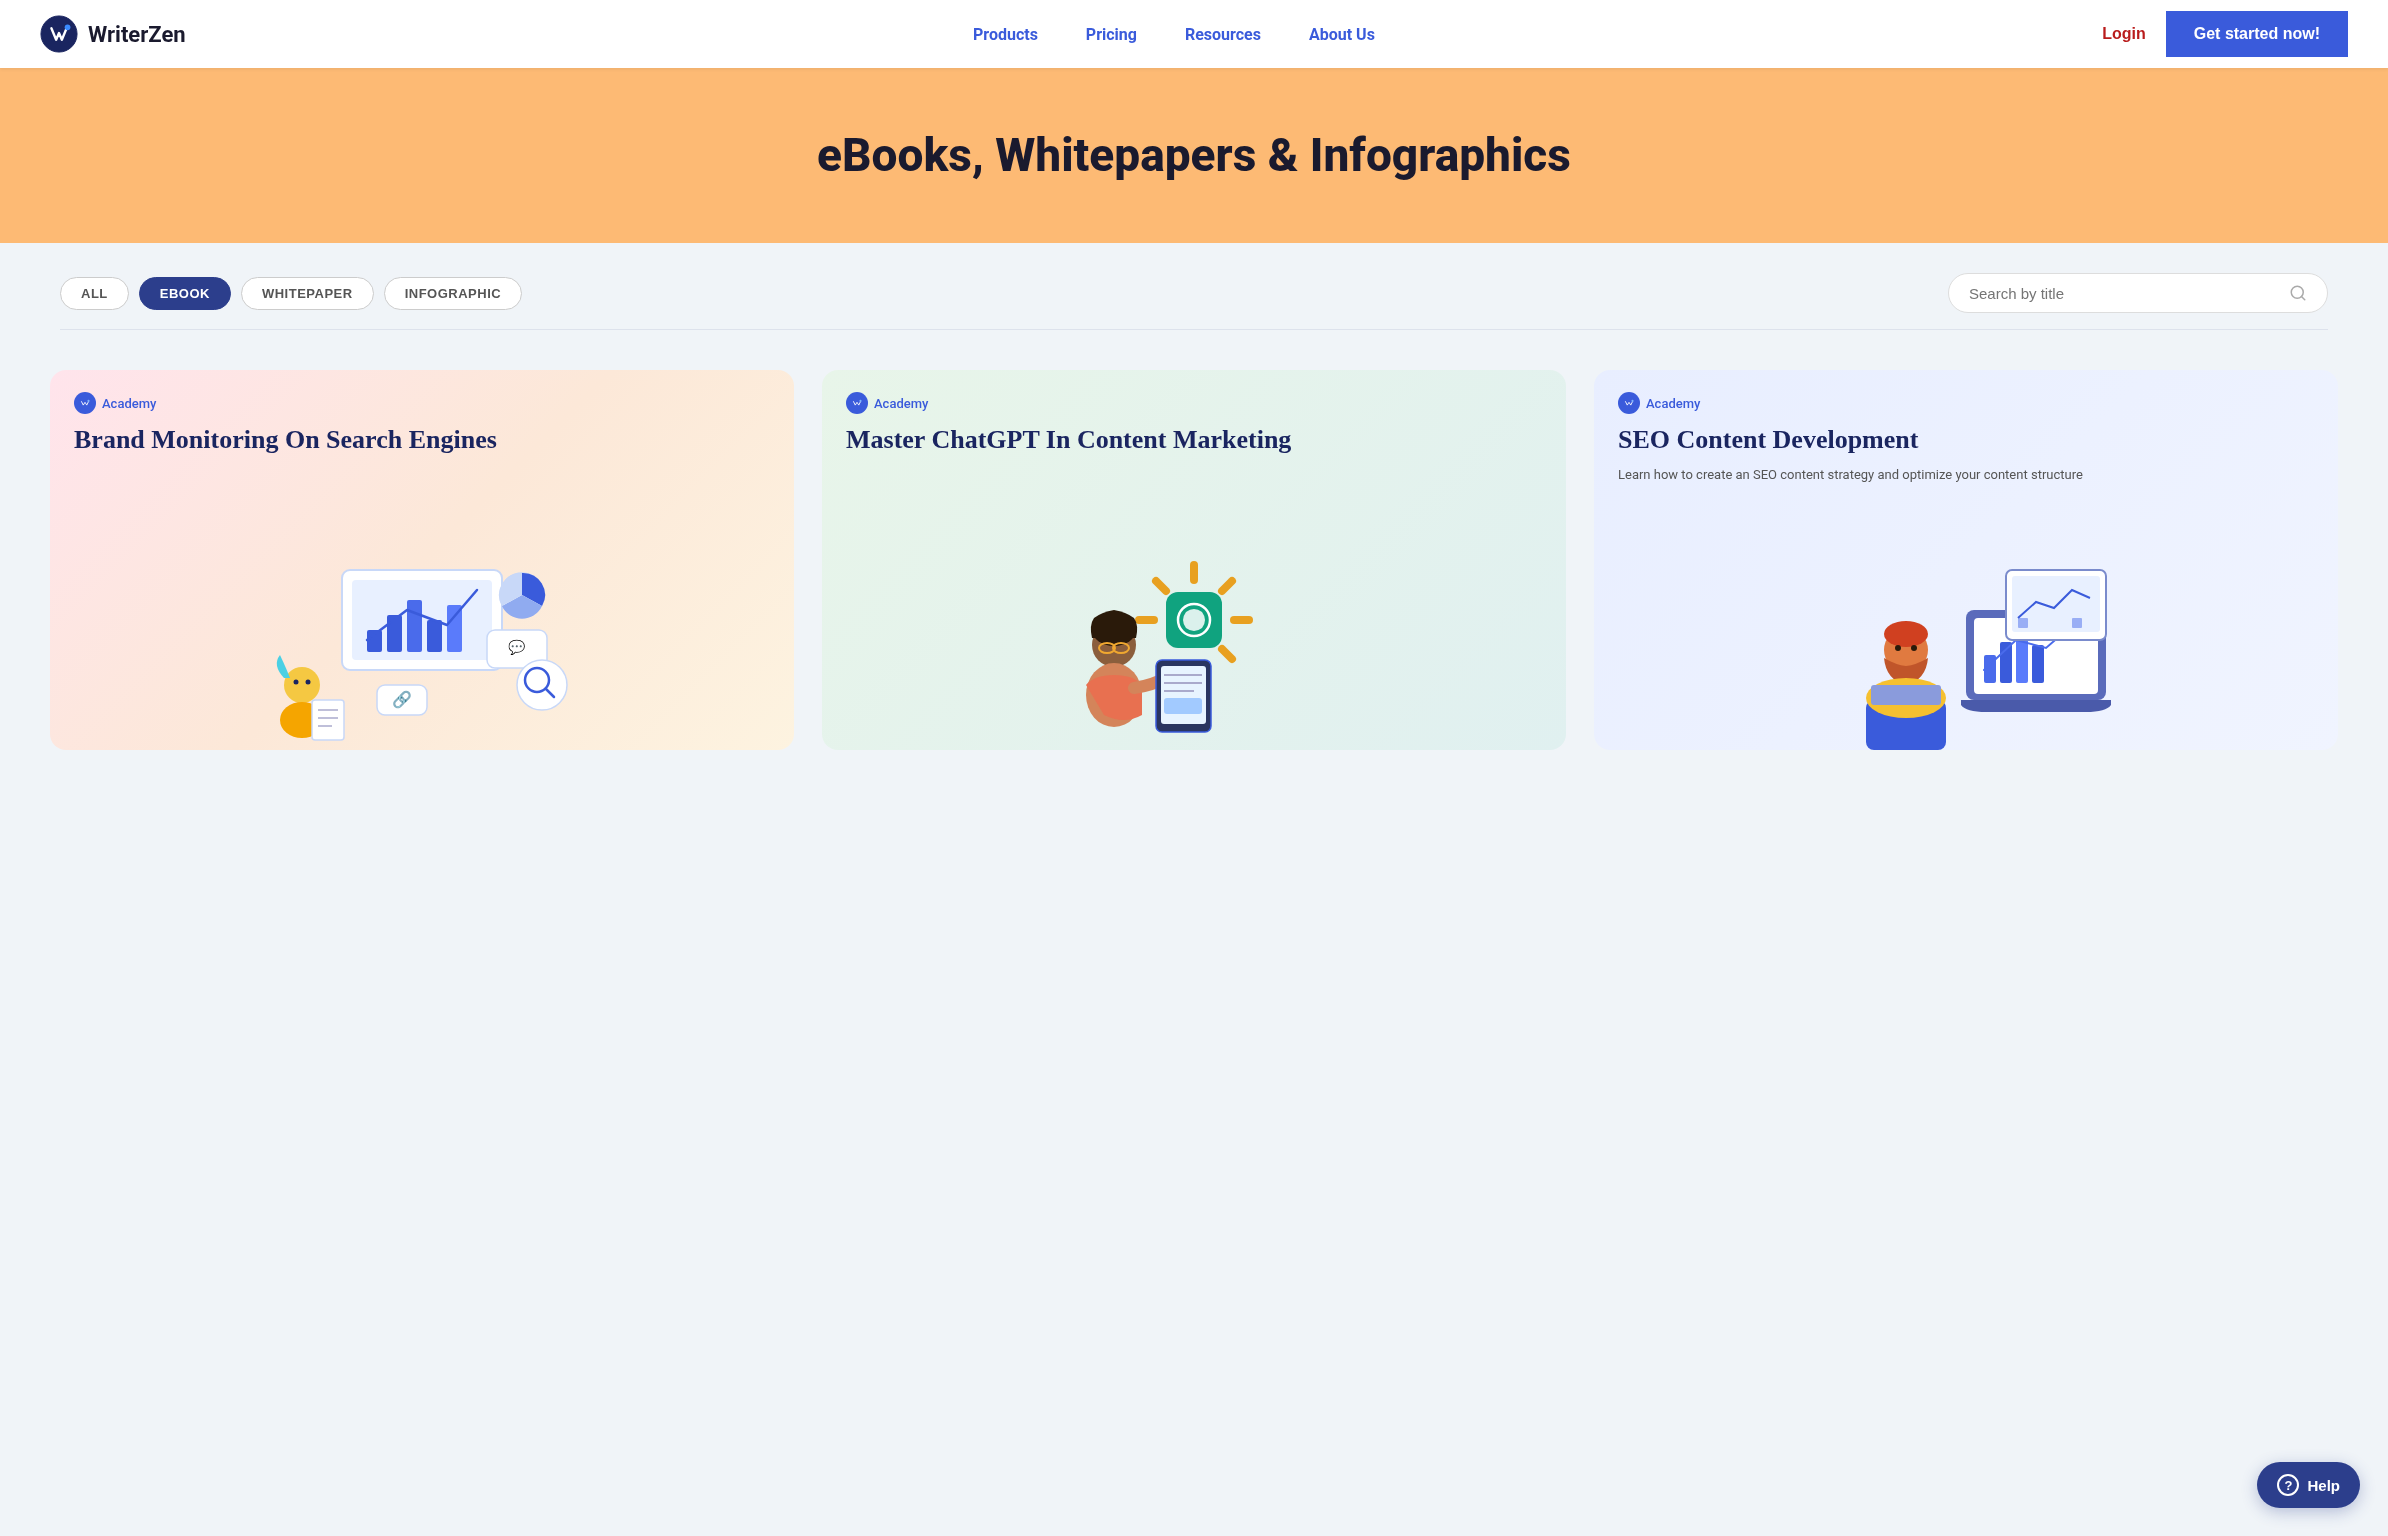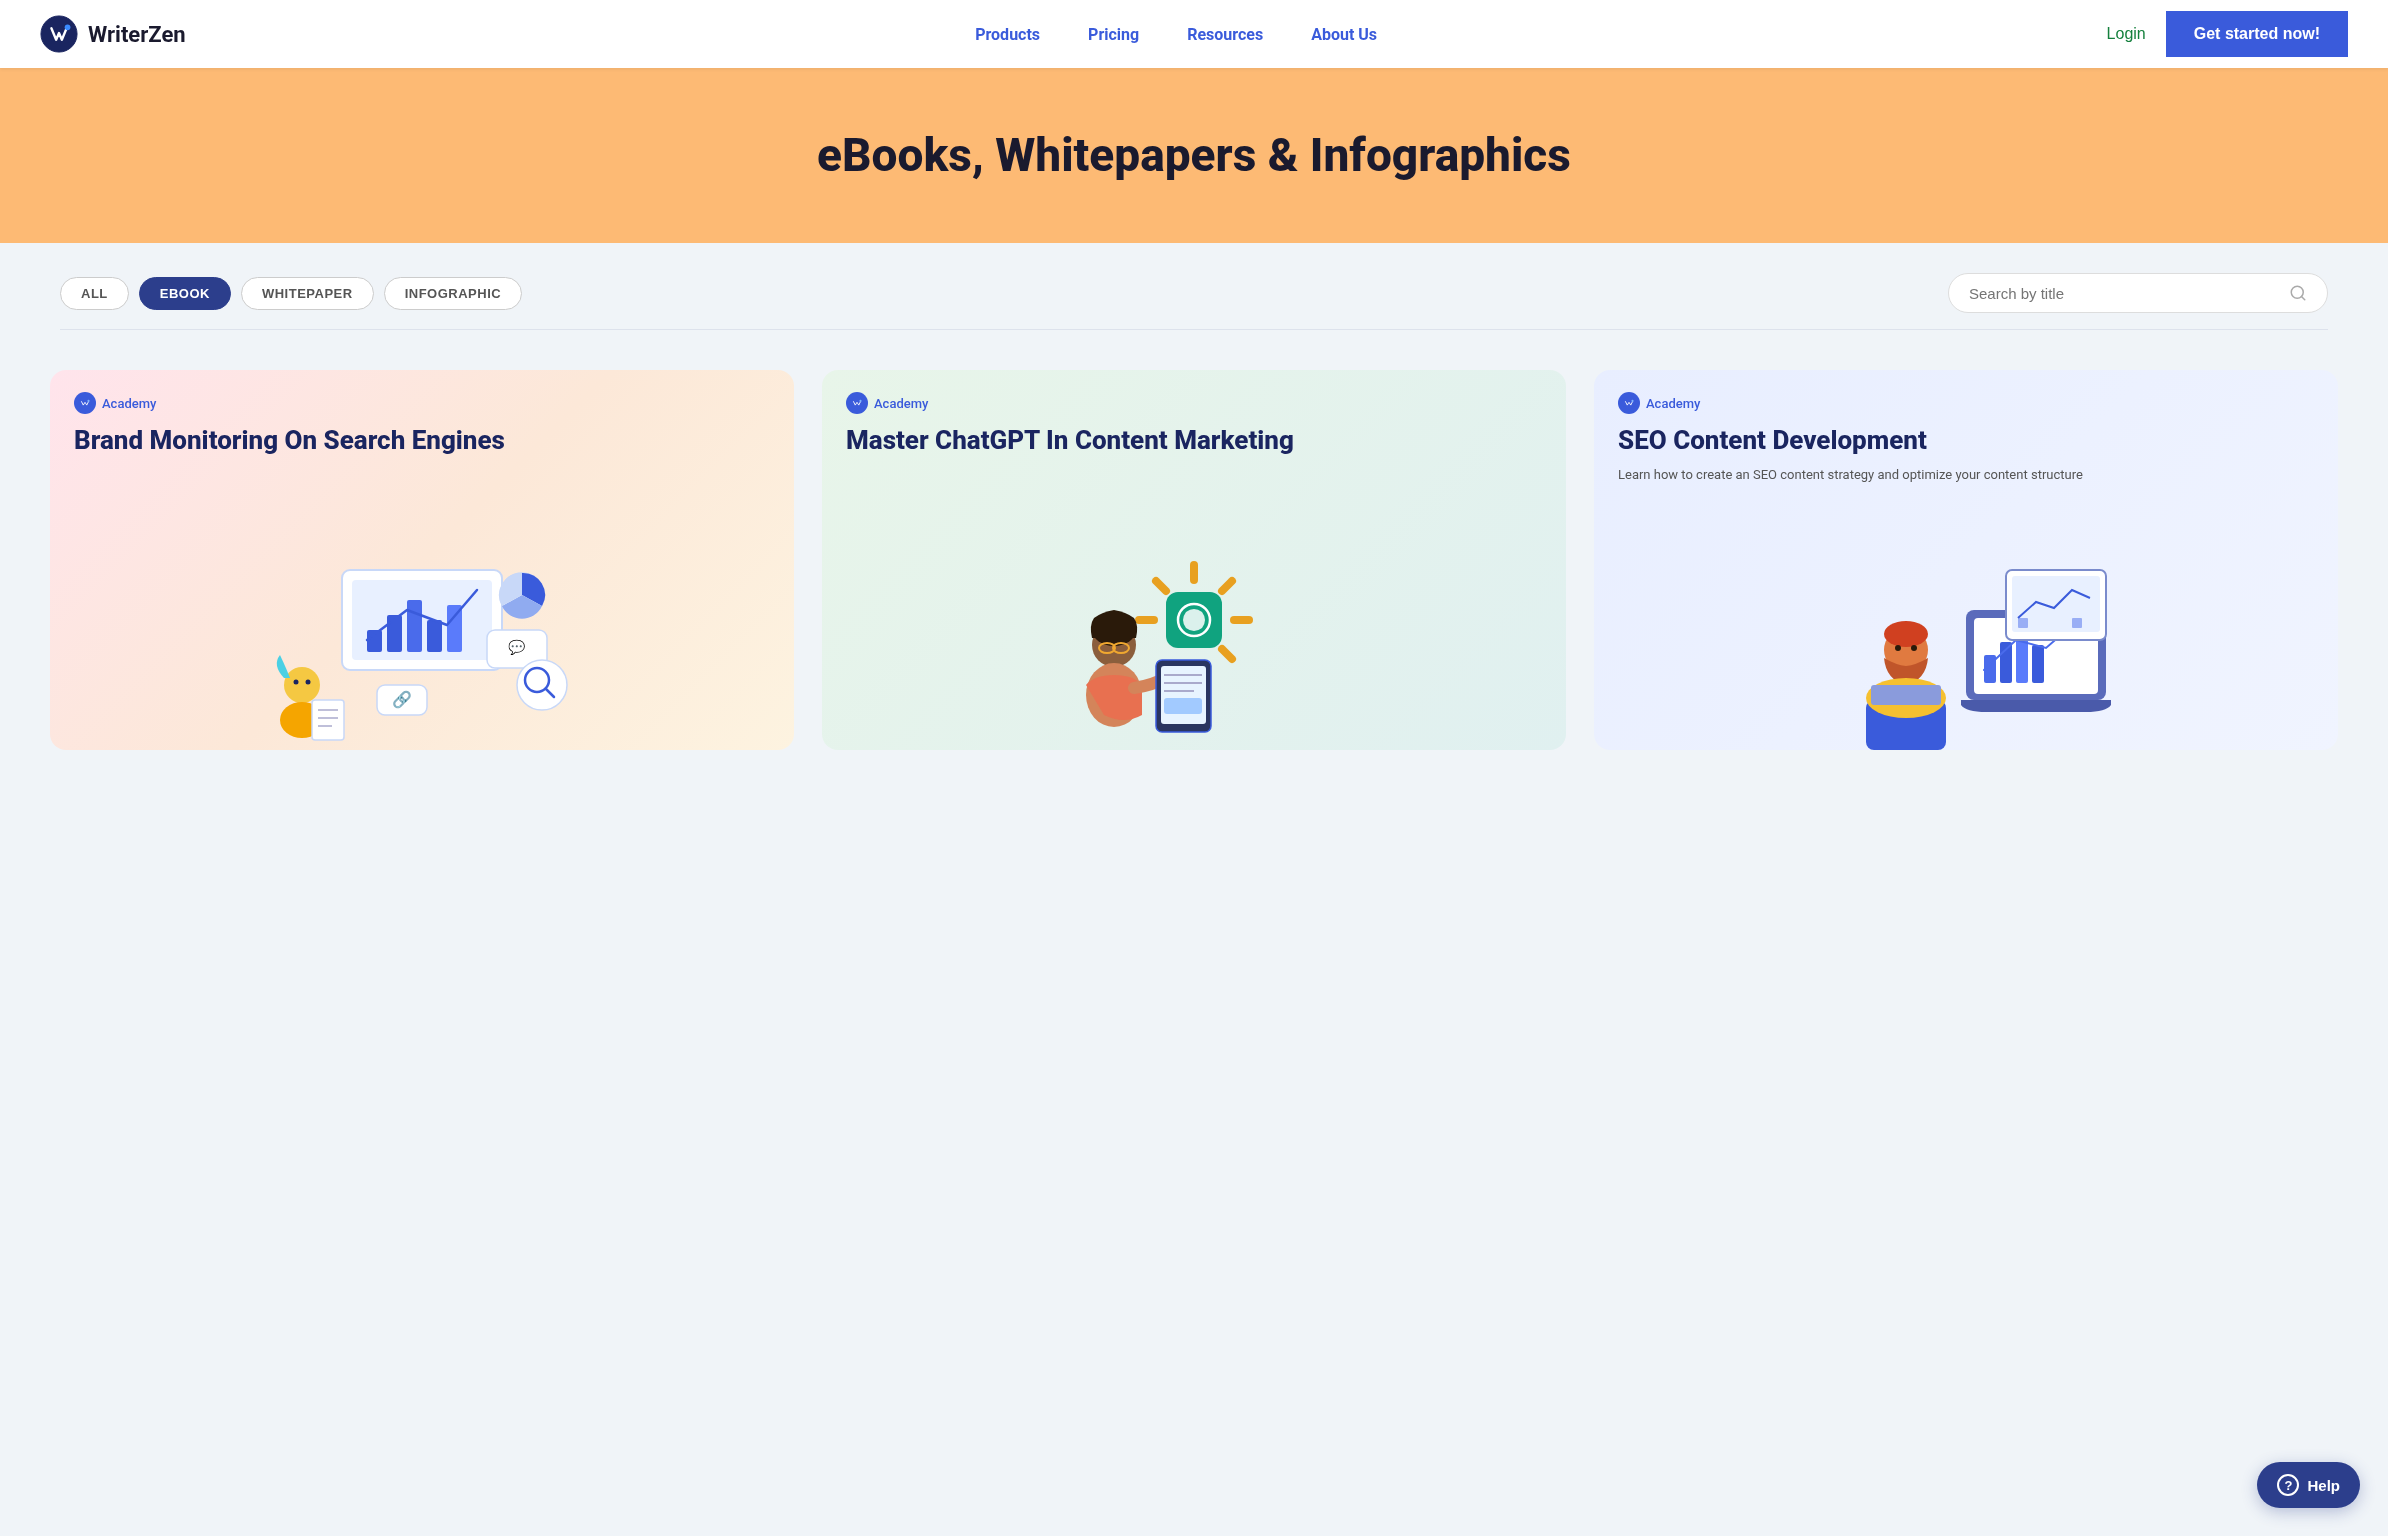--- a/index.html
+++ b/index.html
@@ -46,25 +46,25 @@
       font-weight: 700;
       cursor: pointer;
     }
     .nav-right {
       display: flex;
       align-items: center;
       gap: 20px;
     }
     .login-btn {
       font-size: 16px;
-      color: #15803d;
+      color: #b91c1c;
       background: none;
       border: none;
       cursor: pointer;
-      font-weight: 400;
+      font-weight: 700;
     }
     .cta-btn {
       background: #3a5bdb;
       color: #fff;
       border: none;
       padding: 14px 28px;
       font-size: 16px;
       font-weight: 600;
       cursor: pointer;
       border-radius: 0;
@@ -204,20 +204,21 @@
     .card-content {
       padding: 0 24px 16px;
       flex: 1;
     }
     .card-title {
       font-size: 26px;
       font-weight: 800;
       color: #1a2560;
       line-height: 1.25;
       margin-bottom: 8px;
+      font-family: Liberation Serif, serif;
     }
     .card-subtitle {
       font-size: 13px;
       color: #555;
       line-height: 1.5;
     }
     .card-illustration {
       flex: 1;
       display: flex;
       align-items: flex-end;

